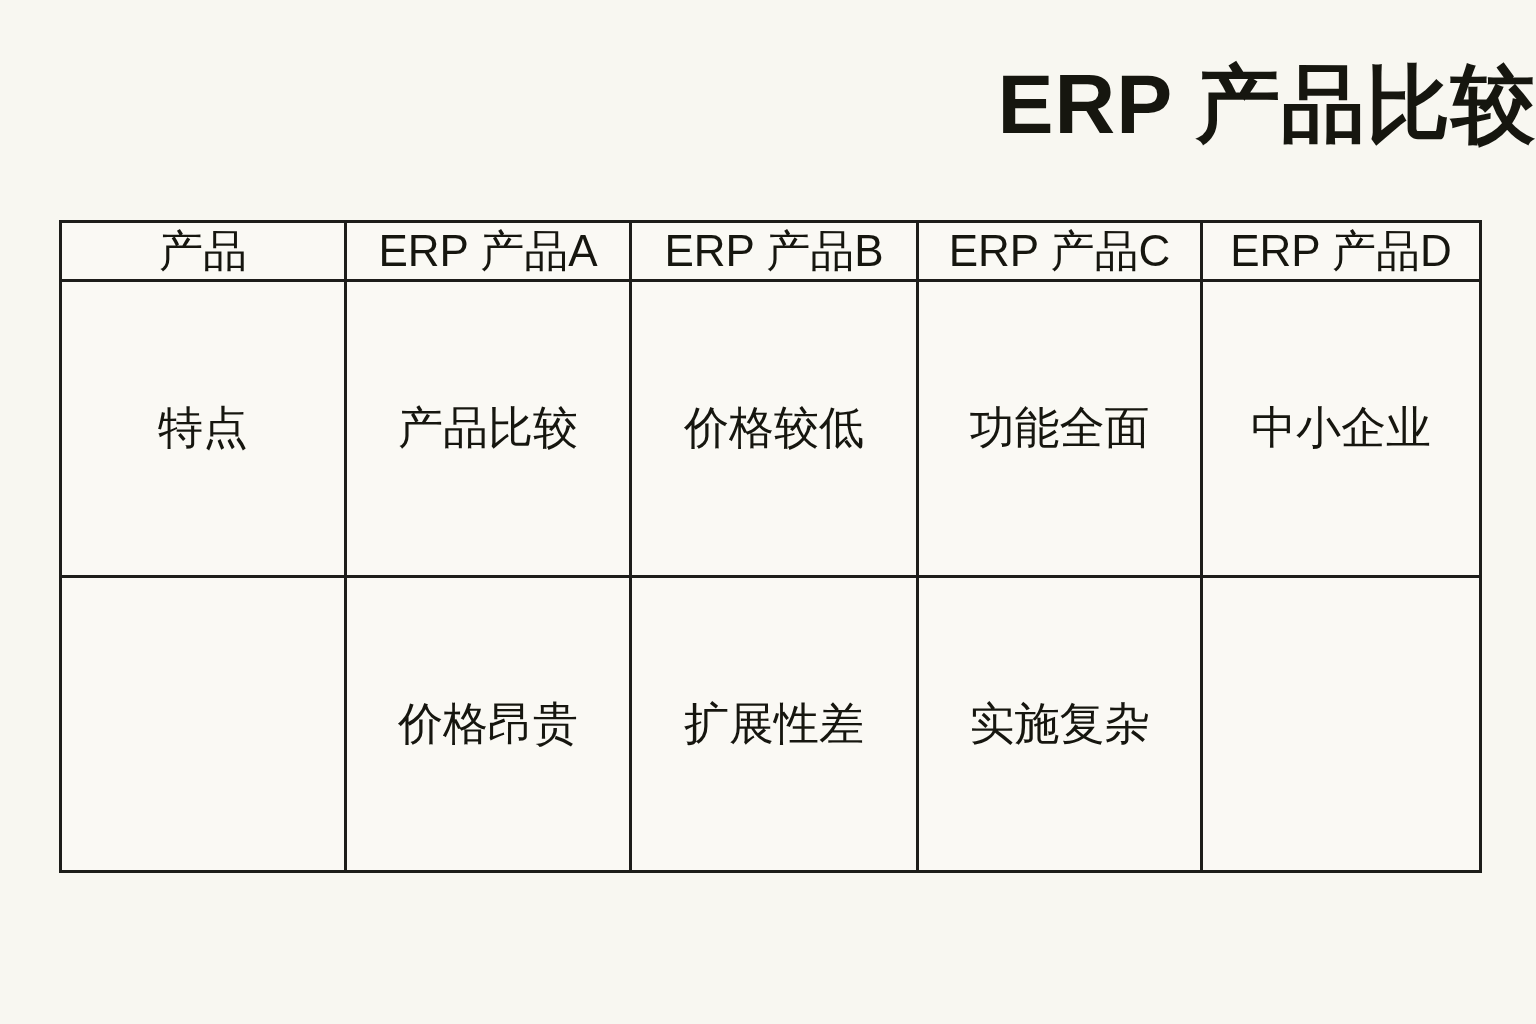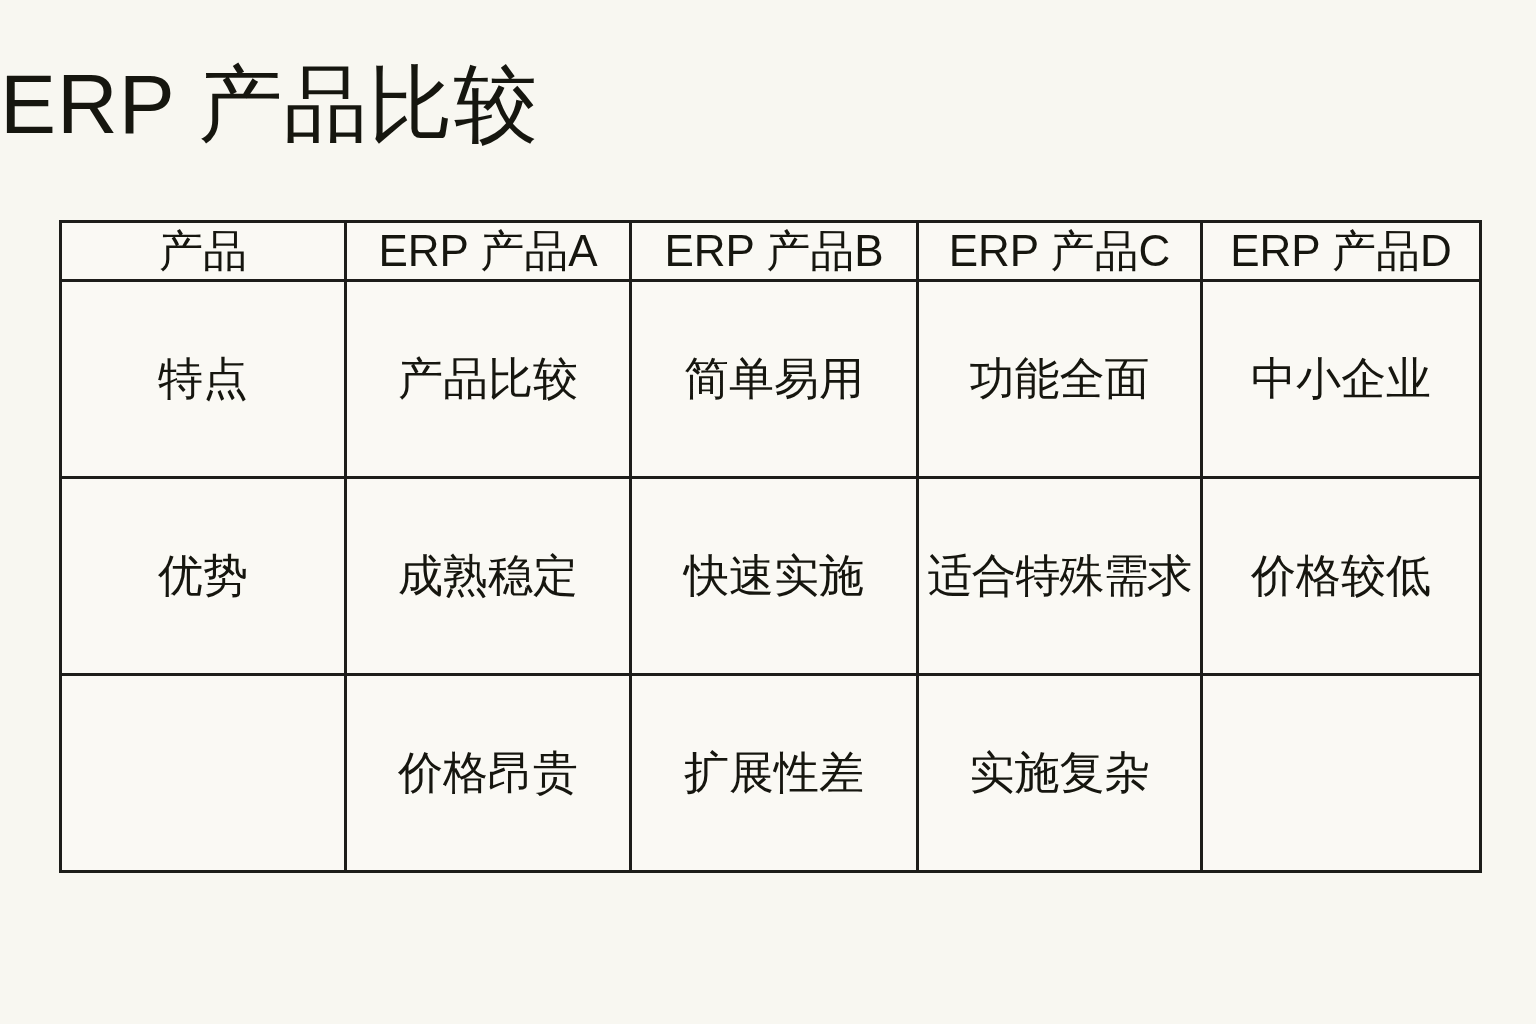--- a/index.html
+++ b/index.html
@@ -18,24 +18,24 @@
     position: relative;
     width: 1536px;
     height: 1024px;
     box-sizing: border-box;
   }
   .page-title {
     position: absolute;
     top: 52px;
     left: 0;
     width: 1536px;
-    text-align: left;
+    text-align: right;
     font-size: 84px;
     line-height: 104px;
-    font-weight: 400;
+    font-weight: 700;
     letter-spacing: 1px;
     color: #16160f;
     white-space: nowrap;
   }
   .table-wrap {
     position: absolute;
     left: 59px;
     top: 220px;
     width: 1420px;
     height: 653px;
@@ -99,30 +99,23 @@
           <th>ERP 产品A</th>
           <th>ERP 产品B</th>
           <th>ERP 产品C</th>
           <th>ERP 产品D</th>
         </tr>
       </thead>
       <tbody>
         <tr>
           <td>特点</td>
           <td>产品比较</td>
-          <td>简单易用</td>
+          <td>价格较低</td>
           <td>功能全面</td>
           <td>中小企业</td>
-        </tr>
-        <tr>
-          <td>优势</td>
-          <td>成熟稳定</td>
-          <td>快速实施</td>
-          <td class="tight">适合特殊需求</td>
-          <td>价格较低</td>
         </tr>
         <tr>
           <td class="empty"></td>
           <td>价格昂贵</td>
           <td>扩展性差</td>
           <td>实施复杂</td>
           <td class="empty"></td>
         </tr>
       </tbody>
     </table>

